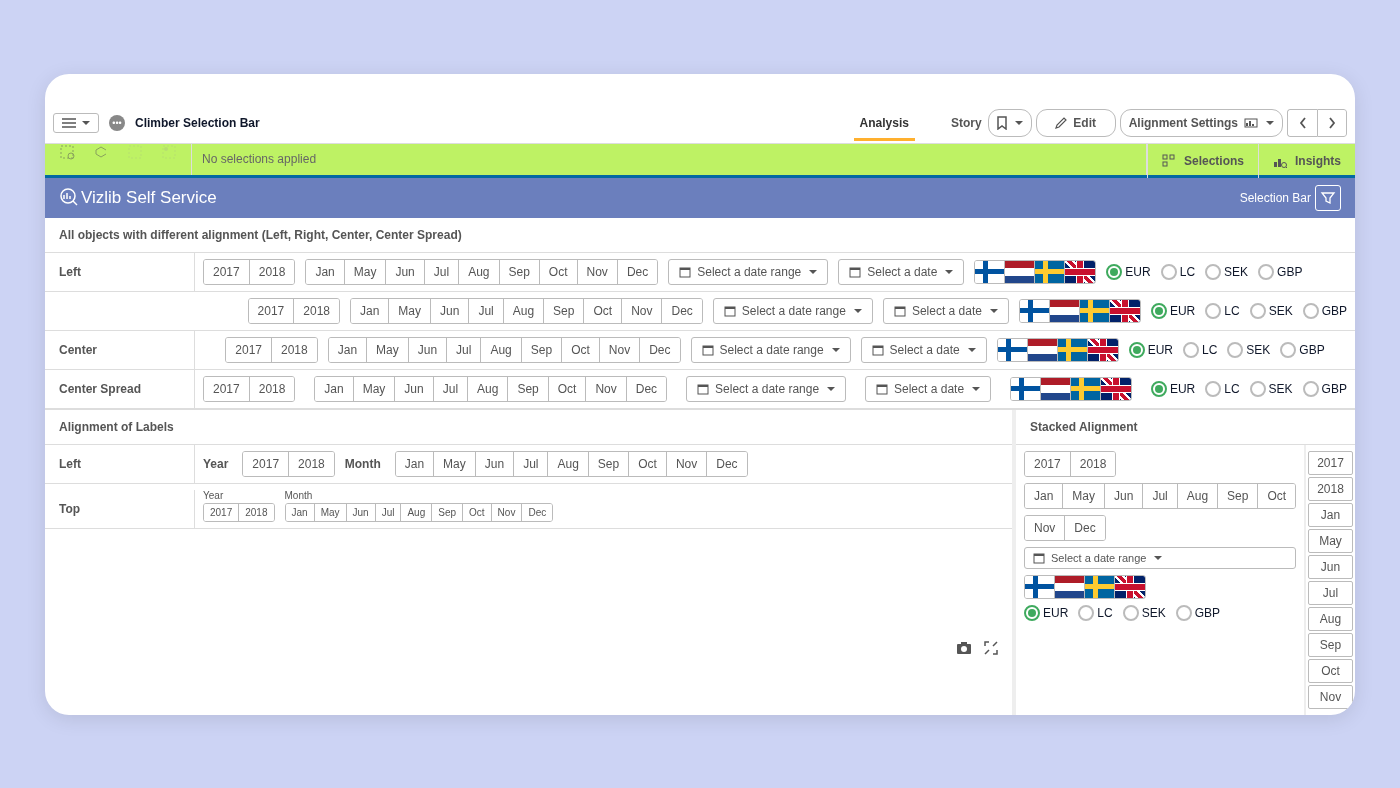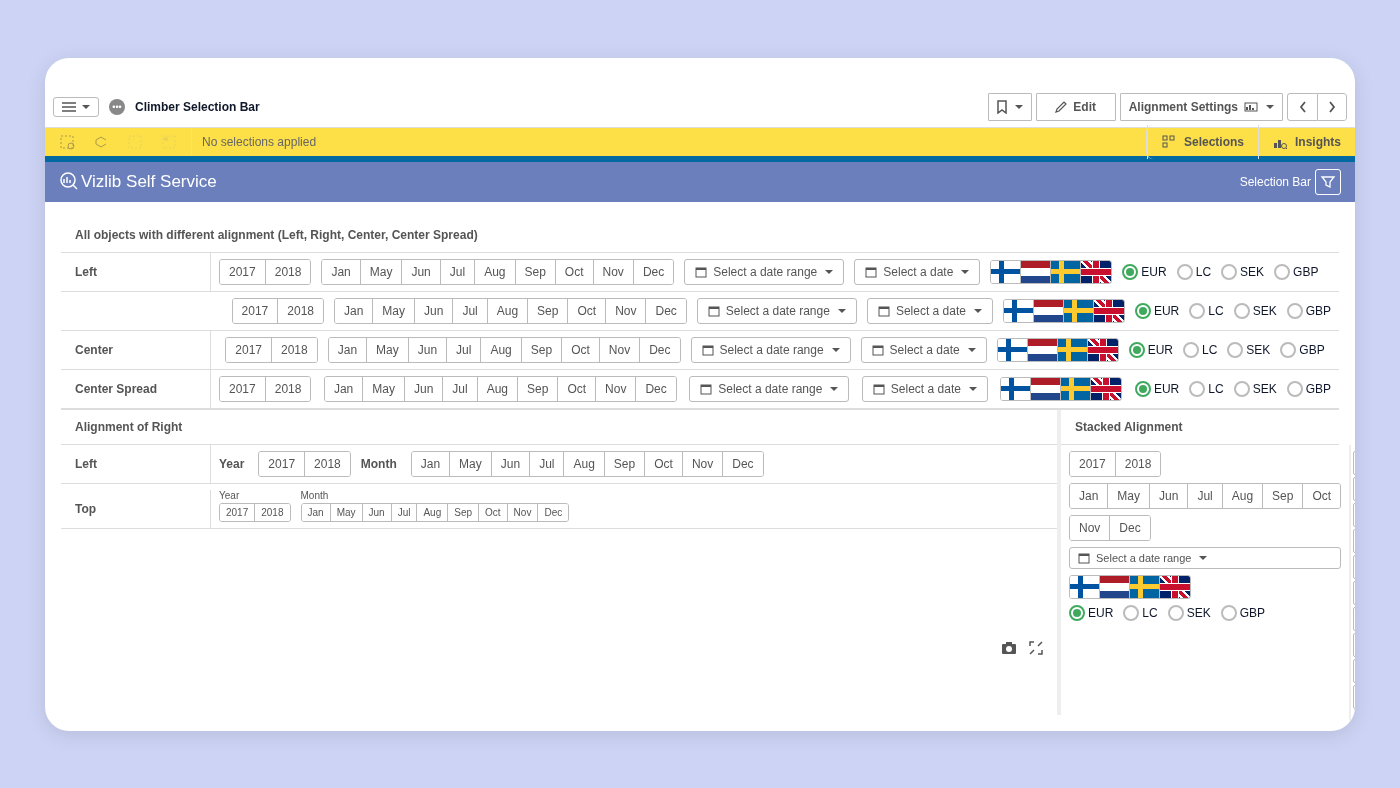--- a/index.html
+++ b/index.html
@@ -9,45 +9,45 @@
 
 .toolbar { display: flex; align-items: center; padding: 0 8px; height: 40px; border-bottom: 1px solid #ddd; }
 .toolbar-left { display: flex; align-items: center; gap: 10px; flex: 1; }
 .menu-btn { border: 1px solid #bbb; border-radius: 3px; padding: 4px 8px; background: #fff; display: flex; align-items: center; gap: 4px; cursor: pointer; }
 .app-icon { width: 16px; height: 16px; background: #888; border-radius: 50%; color: #fff; display: flex; align-items: center; justify-content: center; font-size: 9px; }
 .app-title { font-weight: bold; color: #0f172a; }
 .toolbar-center { display: flex; gap: 30px; }
 .tab { font-weight: bold; color: #555; padding: 10px 6px 8px; cursor: pointer; }
 .tab.active { border-bottom: 3px solid #ffb02e; color: #333; }
 .toolbar-right { display: flex; align-items: center; gap: 4px; }
-.icon-btn { border: 1px solid #bbb; border-radius: 1px; background: #fff; padding: 5px 8px; cursor: pointer; display: flex; align-items: center; gap: 6px; font-weight: bold; color: #555; min-height: 28px; }
+.icon-btn { border: 1px solid #bbb; border-radius: 11px; background: #fff; padding: 5px 8px; cursor: pointer; display: flex; align-items: center; gap: 6px; font-weight: bold; color: #555; min-height: 28px; }
 .icon-btn.edit { min-width: 80px; justify-content: center; }
 .icon-btn.align { min-width: 140px; }
 .nav-btn { border: 1px solid #bbb; background: #fff; width: 30px; height: 28px; display: flex; align-items: center; justify-content: center; cursor: pointer; }
 .nav-group { display: flex; border-radius: 3px; overflow: hidden; }
 .nav-group .nav-btn:first-child { border-right: none; border-radius: 3px 0 0 3px; }
 .nav-group .nav-btn:last-child { border-radius: 0 3px 3px 0; }
 
 
-.selbar { display: flex; align-items: center; background: #fde047; border-bottom: 6px solid #0369a1; height: 34px; }
+.selbar { display: flex; background: #bef264; border-bottom: 3px solid #0369a1; height: 34px; }
 .sel-icons { display: flex; gap: 18px; padding: 0 14px; }
 .sel-icon { width: 16px; height: 16px; opacity: 0.5; }
 .sel-text { flex: 1; padding-left: 10px; color: #666; border-left: 1px solid #ddd; height: 100%; display: flex; align-items: center; }
-.sel-right { display: flex; border-left: 1px solid #ddd; border-radius: 7px; }
+.sel-right { display: flex; border-left: 1px solid #ddd; }
 .sel-tab { padding: 0 14px; height: 34px; display: flex; align-items: center; gap: 8px; font-weight: bold; color: #555; border-left: 1px solid #ddd; cursor: pointer; }
 
 
 .blue-header { background: #6b7fbd; color: #fff; display: flex; align-items: center; padding: 0 14px; height: 40px; }
 .blue-header .spacer { flex: 1; }
 .blue-title { font-size: 17px; }
 .blue-right { display: flex; align-items: center; gap: 4px; }
 .filter-box { border: 1px solid #fff; width: 26px; height: 26px; border-radius: 3px; display: flex; align-items: center; justify-content: center; }
 
 
-.content { padding: 16px; }
+.content { padding: 0; }
 .panel-title { padding: 10px 14px; font-weight: bold; color: #555; border-bottom: 1px solid #ddd; background: #fff; }
 
 .row { display: flex; border-bottom: 1px solid #ddd; align-items: flex-end; }
 .row-label { width: 150px; padding: 12px 14px; font-weight: bold; color: #555; border-right: 1px solid #ddd; background: #fff; }
 .row-content { flex: 1; display: flex; align-items: center; padding: 6px 8px; gap: 10px; flex-wrap: wrap; }
 .row-content.right { justify-content: flex-end; }
 .row-content.center { justify-content: center; }
 .row-content.spread { justify-content: space-between; }
 
 .btn-group { display: inline-flex; border: 1px solid #bbb; border-radius: 3px; overflow: hidden; }
@@ -79,21 +79,21 @@
 .radio.checked .radio-circle { border-color: #3faa5e; }
 .radio.checked .radio-circle::after { content: ""; position: absolute; inset: 2px; background: #3faa5e; border-radius: 50%; }
 
 
 .inline-label { font-weight: bold; color: #555; margin-right: 4px; }
 .stacked-label { font-size: 10px; color: #555; display: block; margin-bottom: 2px; }
 
 
 .bottom-split { display: flex; border-top: 1px solid #ddd; min-height: 290px; }
 .bottom-left { flex: 1; border-right: 4px solid #eee; position: relative; }
-.bottom-right { width: 278px; }
+.bottom-right { width: 339px; }
 .stacked-content { padding: 6px 8px; display: flex; flex-wrap: wrap; gap: 6px; align-content: flex-start; }
 .vert-list { display: flex; flex-direction: column; gap: 2px; padding: 6px 4px 6px 2px; }
 .vert-list .seg-v { border: 1px solid #bbb; padding: 4px 8px; background: #fff; cursor: pointer; font-size: 12px; color: #555; text-align: center; border-radius: 2px; }
 .bottom-right-inner { display: flex; height: 100%; }
 .stacked-left { flex: 1; border-right: 2px solid #eee; }
 .snap-icons { position: absolute; bottom: 60px; right: 14px; display: flex; gap: 12px; color: #555; }
 
 .caret { display: inline-block; border-top: 4px solid #555; border-left: 4px solid transparent; border-right: 4px solid transparent; margin-left: 2px; }
 
 svg { display: block; }
@@ -106,20 +106,24 @@
   <div class="toolbar">
     <div class="toolbar-left">
       <div class="menu-btn">
         <svg width="14" height="10" viewBox="0 0 14 10">
             <path d="M0 1h14M0 5h14M0 9h14" stroke="#555" stroke-width="1.5"></path>
           </svg>
         <span class="caret"></span>
       </div>
       <div class="app-icon">•••</div>
       <span class="app-title">Climber Selection Bar</span>
+    </div>
+    <div class="toolbar-center">
+      <div class="tab active">Analysis</div>
+      <div class="tab">Story</div>
     </div>
     <div class="toolbar-right">
       <div class="icon-btn">
         <svg width="10" height="14" viewBox="0 0 10 14">
             <path d="M1 1h8v12l-4-3-4 3z" fill="none" stroke="#555" stroke-width="1.5"></path>
           </svg>
         <span class="caret"></span>
       </div>
       <div class="icon-btn edit">
         <svg width="12" height="12" viewBox="0 0 12 12">
@@ -451,21 +455,21 @@
           <span class="radio">
               <span class="radio-circle"></span>
               <span>GBP</span>
             </span>
         </div>
       </div>
     </div>
 
     <div class="bottom-split">
       <div class="bottom-left">
-        <div class="panel-title">Alignment of Right</div>
+        <div class="panel-title">Alignment of Labels</div>
         <div class="row">
           <div class="row-label">Left</div>
           <div class="row-content">
             <span class="inline-label">Year</span>
             <div class="btn-group">
                 <span class="seg">2017</span>
                 <span class="seg">2018</span>
               </div>
             <span class="inline-label">Month</span>
             <div class="btn-group">

